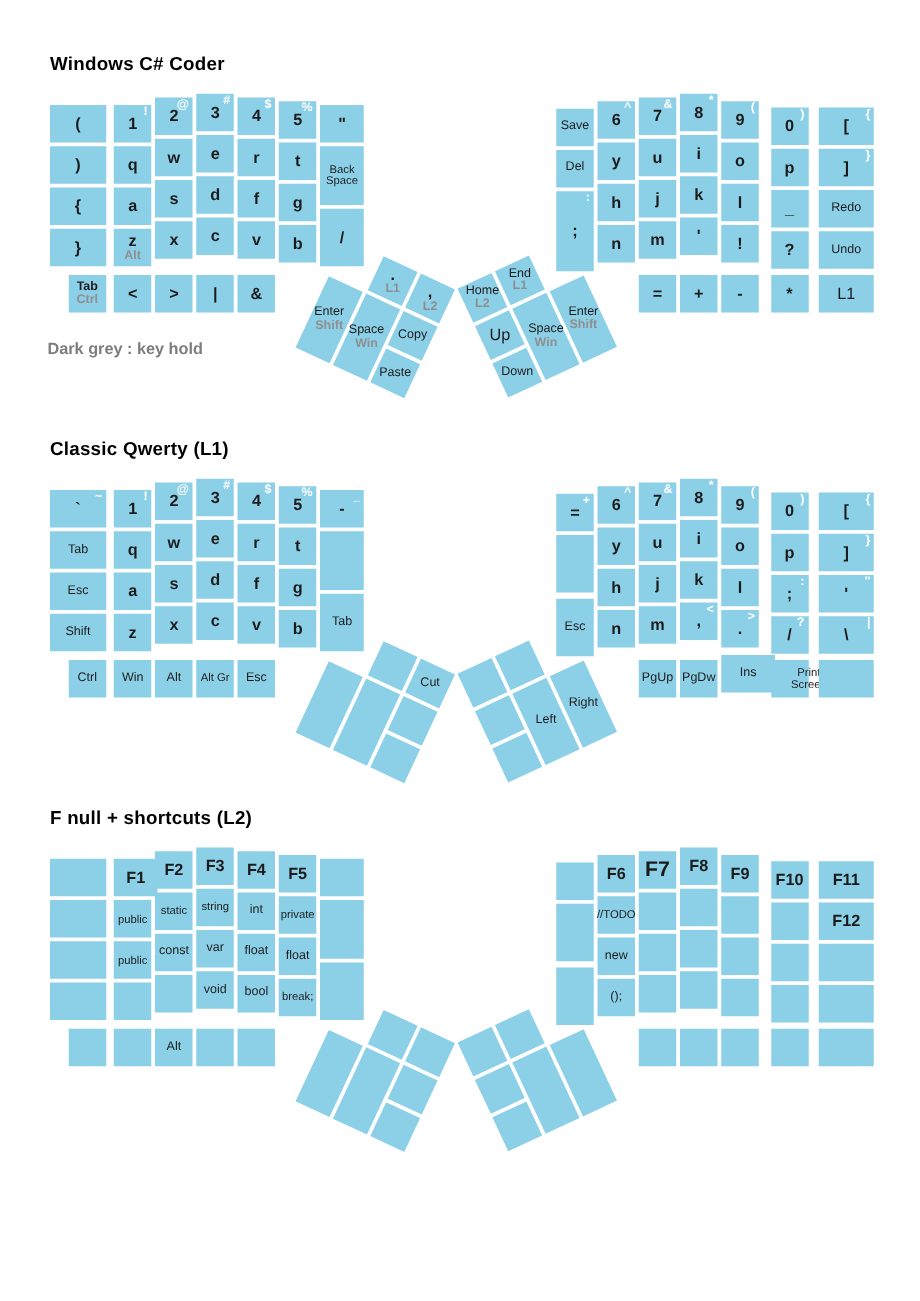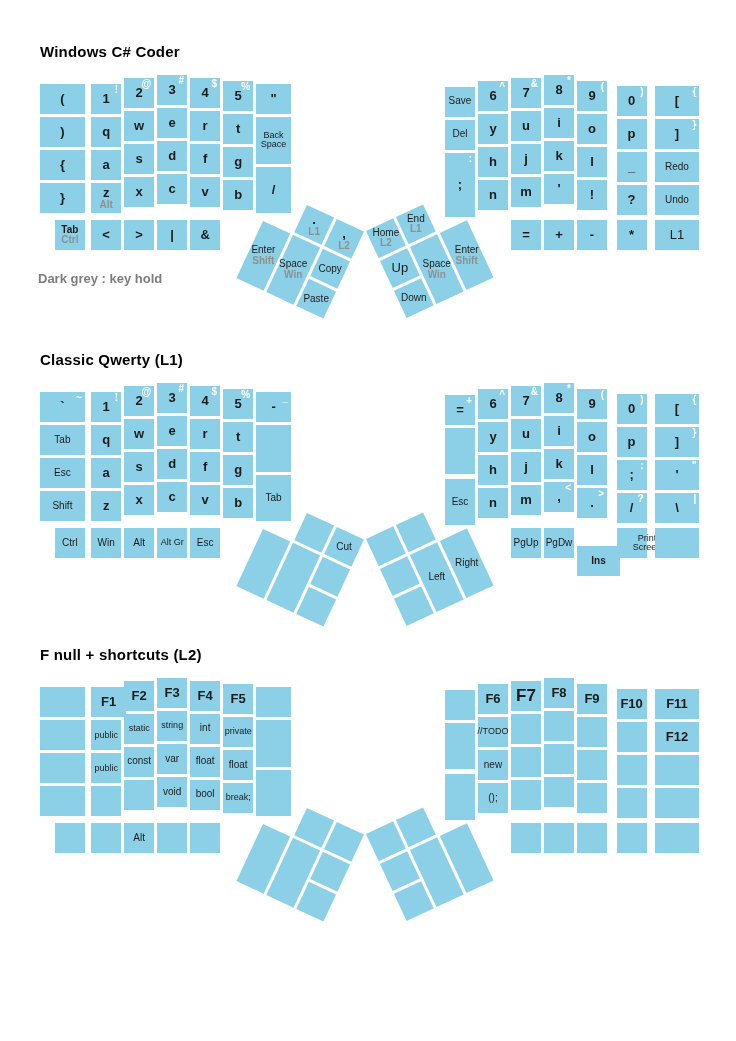--- a/index.html
+++ b/index.html
@@ -765,21 +765,21 @@
     <div class="key" style="left: 511px; top: 528.2px; width: 30px; height: 30px;">
       <div class="kc">
         <span class="tap" style="font-size: 10px;">PgUp</span>
       </div>
     </div>
     <div class="key" style="left: 544px; top: 528.2px; width: 30px; height: 30px;">
       <div class="kc">
         <span class="tap" style="font-size: 10px;">PgDw</span>
       </div>
     </div>
-    <div class="key" style="left: 577px; top: 546px; width: 43px; height: 30px; font-weight: bold;">
+    <div class="key" style="left: 577px; top: 524px; width: 43px; height: 30px;">
       <div class="kc">
         <span class="tap" style="font-size: 10px;">Ins</span>
       </div>
     </div>
     <div class="key" style="left: 616.6px; top: 528.2px; width: 30px; height: 30px;">
       <div class="kc">
         <span class="tap" style="font-size: 9px; margin-left: 31px;">Print Screen</span>
       </div>
     </div>
     <div class="key" style="left: 654.55px; top: 528.2px; width: 44.85px; height: 30px;">

